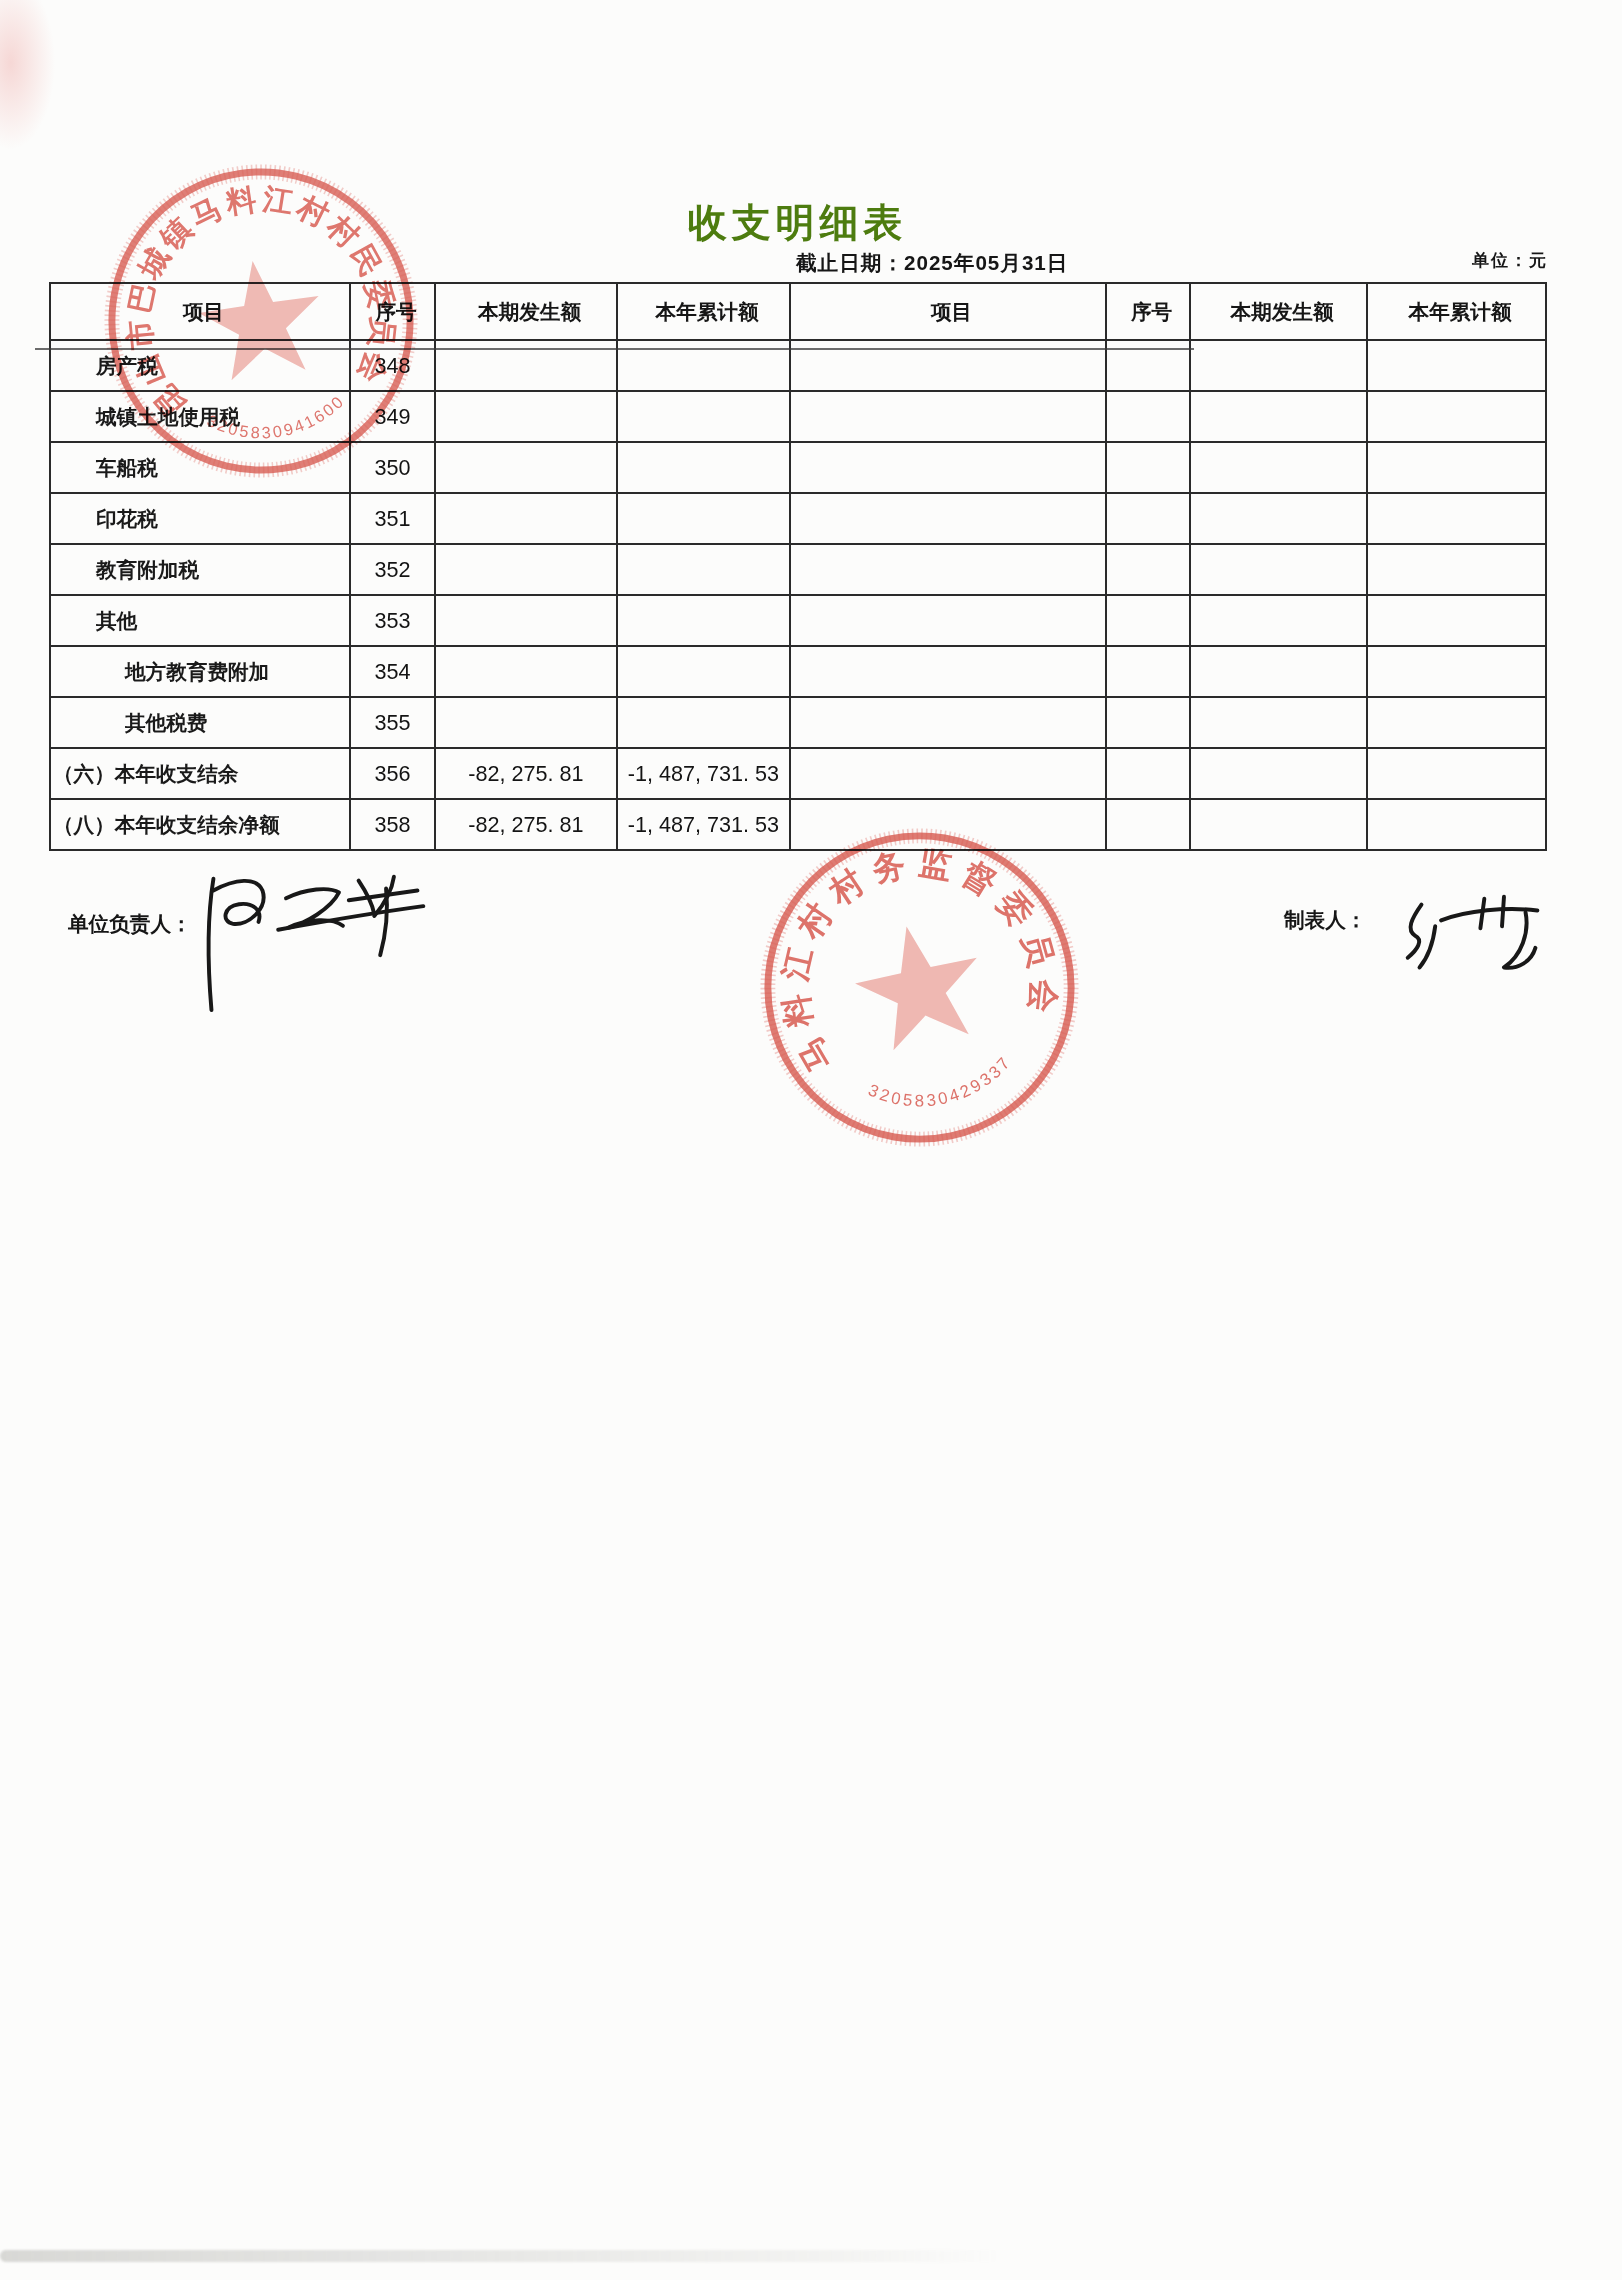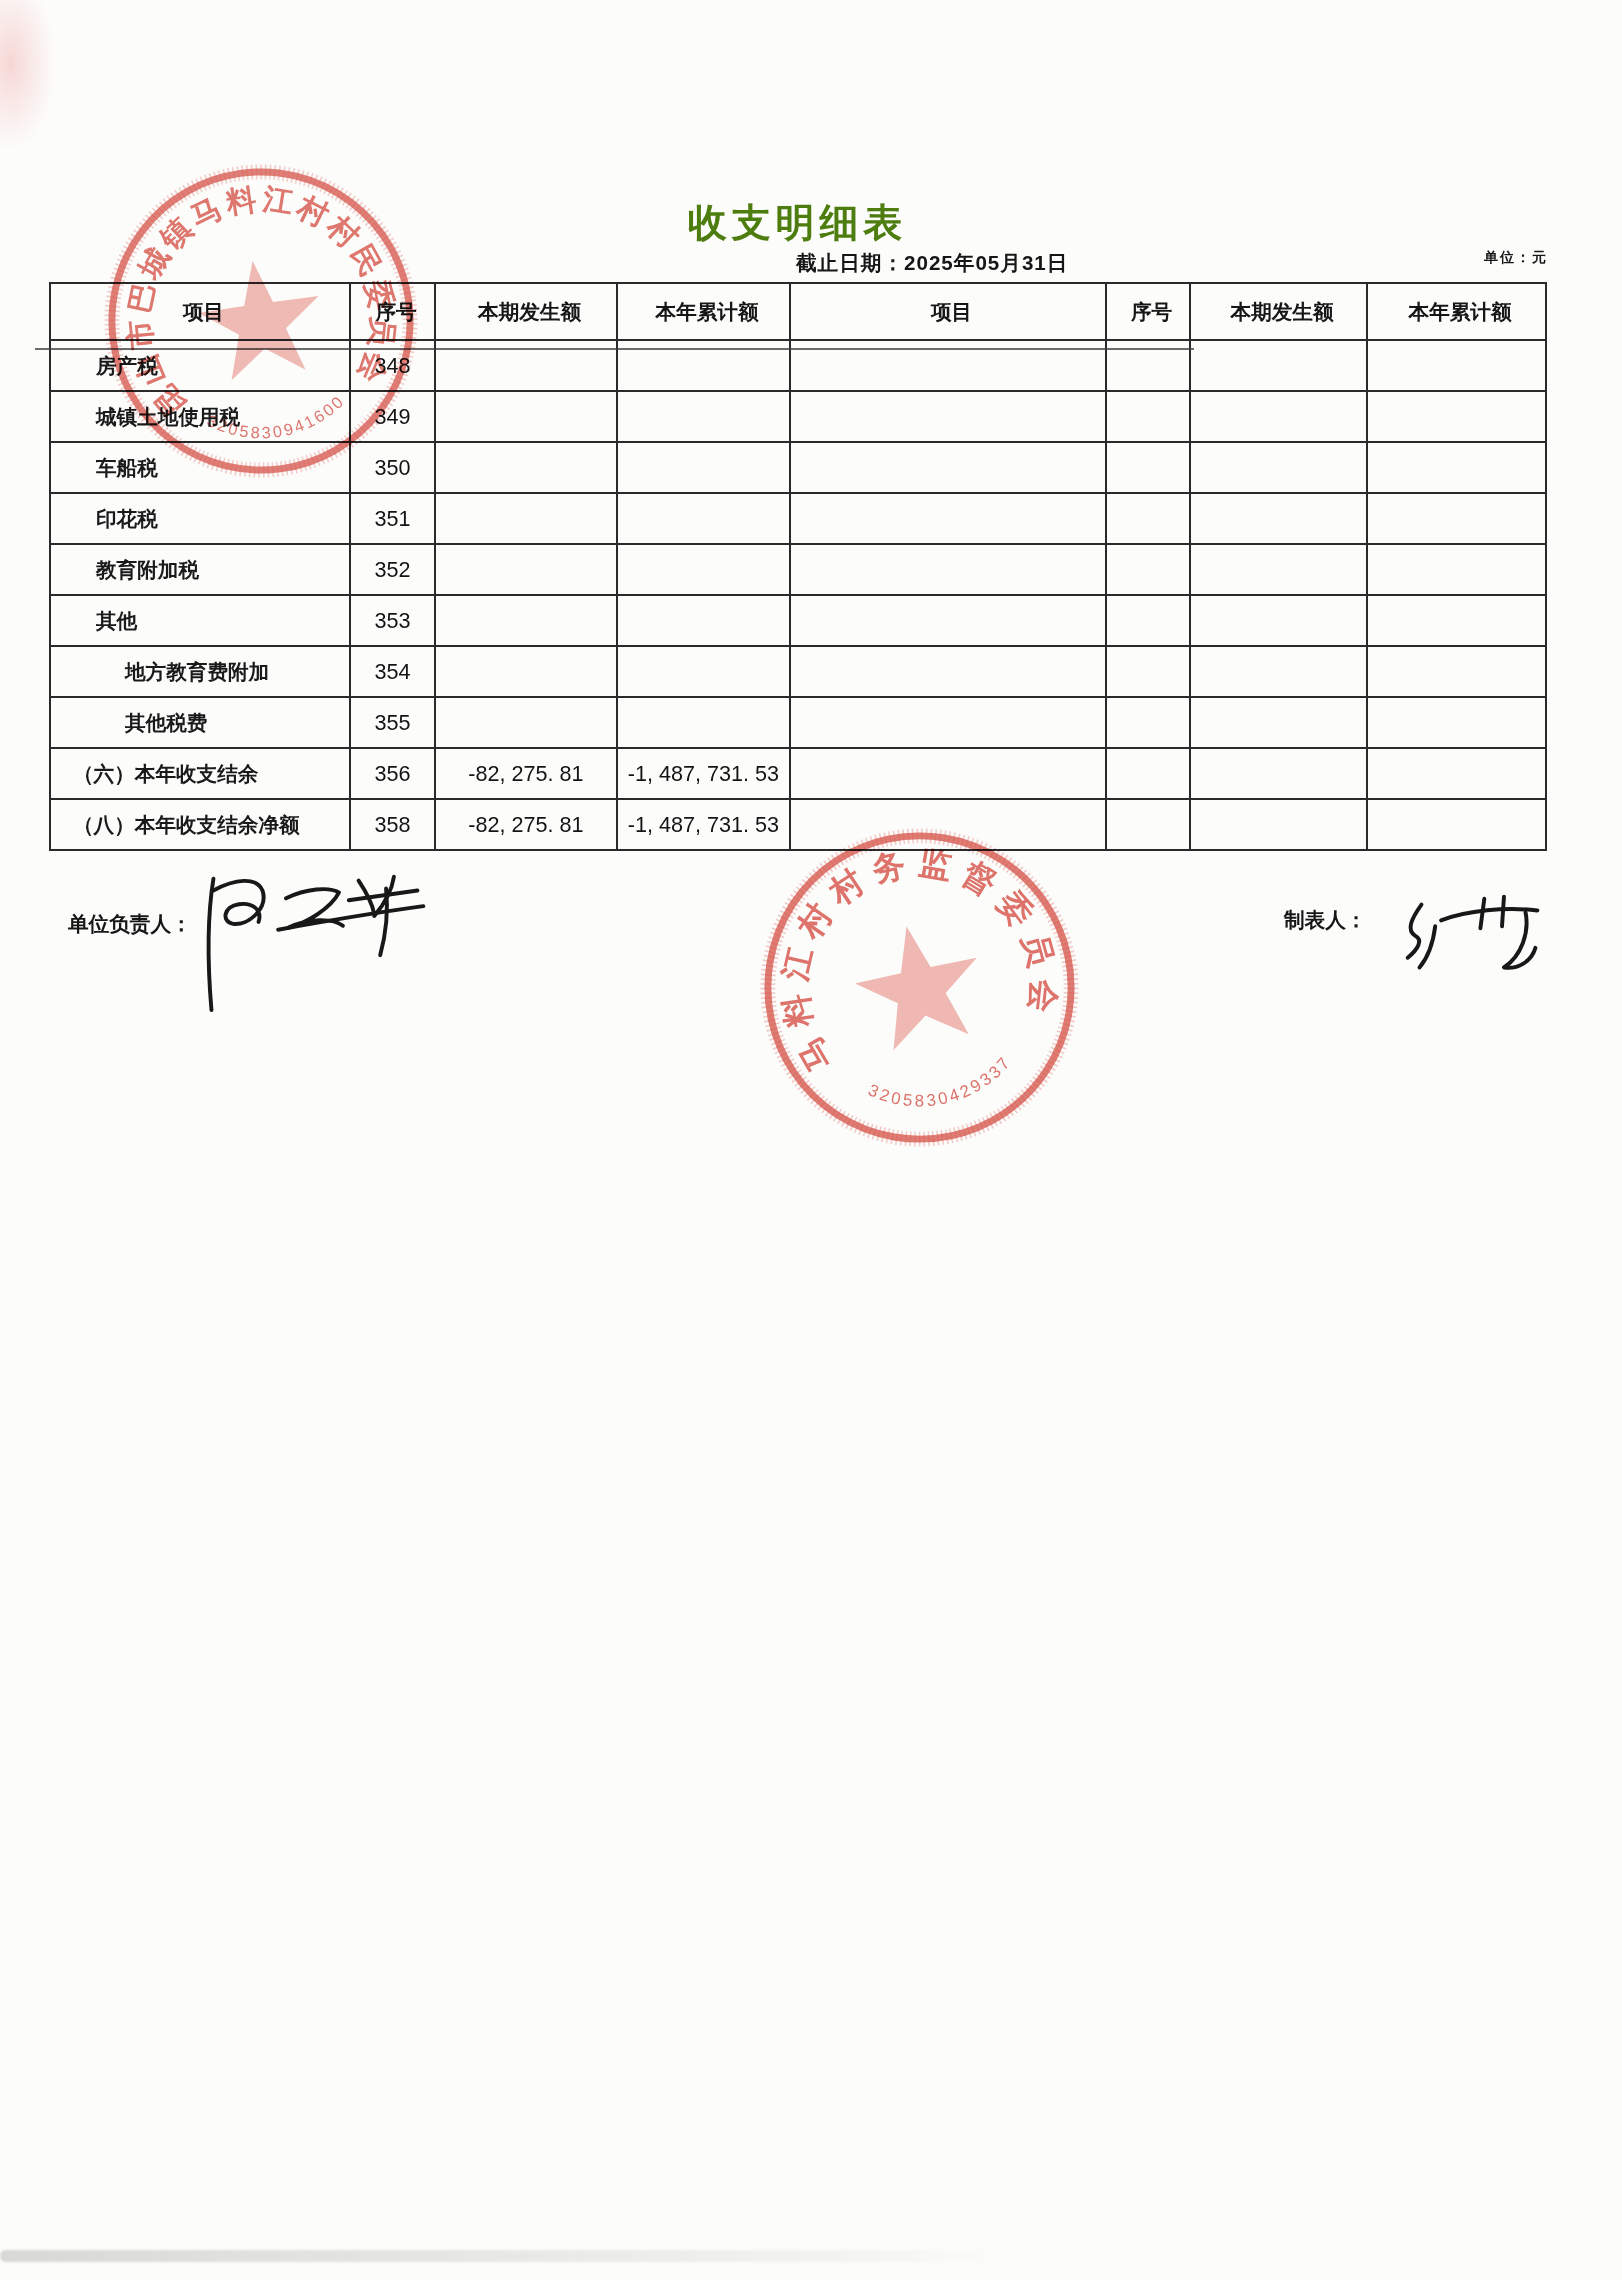--- a/index.html
+++ b/index.html
@@ -12,39 +12,39 @@
   .doc-title{
     position:absolute;left:49px;top:196px;width:1497px;
     text-align:center;font-size:39px;font-weight:bold;letter-spacing:4.9px;color:#4d7c0f;
   }
   .date-line{
     position:absolute;left:796px;top:249px;
     font-size:20.6px;font-weight:bold;color:#161616;letter-spacing:1px;
   }
   .unit-line{
     position:absolute;right:74px;top:249px;
-    font-size:14px;font-weight:bold;color:#161616;letter-spacing:2px;
+    font-size:17px;font-weight:bold;color:#161616;letter-spacing:2px;
   }
   
   .sheet-table{
     position:absolute;left:49px;top:282px;width:1497px;
     border-collapse:collapse;table-layout:fixed;
     border:2.9px solid #242424;
   }
   .sheet-table th,.sheet-table td{
     border:2px solid #2a2a2a;
     font-size:20.6px;overflow:hidden;white-space:nowrap;
     padding:0 3.9px;vertical-align:middle;
   }
   .sheet-table thead tr{height:57px;}
   .sheet-table tbody tr{height:51px;}
   .sheet-table th{font-weight:bold;text-align:center;color:#161616;padding-left:11px;}
   td.c-item{text-align:left;font-weight:bold;color:#1a1a1a;}
   td.c-no,td.c-val{text-align:center;font-weight:normal;font-size:21.6px;color:#141414;}
-  td.ind0{padding-left:22px;}
+  td.ind0{padding-left:2px;}
   td.ind1{padding-left:45px;}
   td.ind2{padding-left:74px;}
   
   .ghost-line{
     position:absolute;left:35px;top:348px;width:1159px;height:2px;
     background:#3b3b3b;opacity:.75;
   }
   
   .footer-label{position:absolute;font-size:20.6px;font-weight:bold;color:#161616;}
   .footer-left{left:68px;top:910px;}

